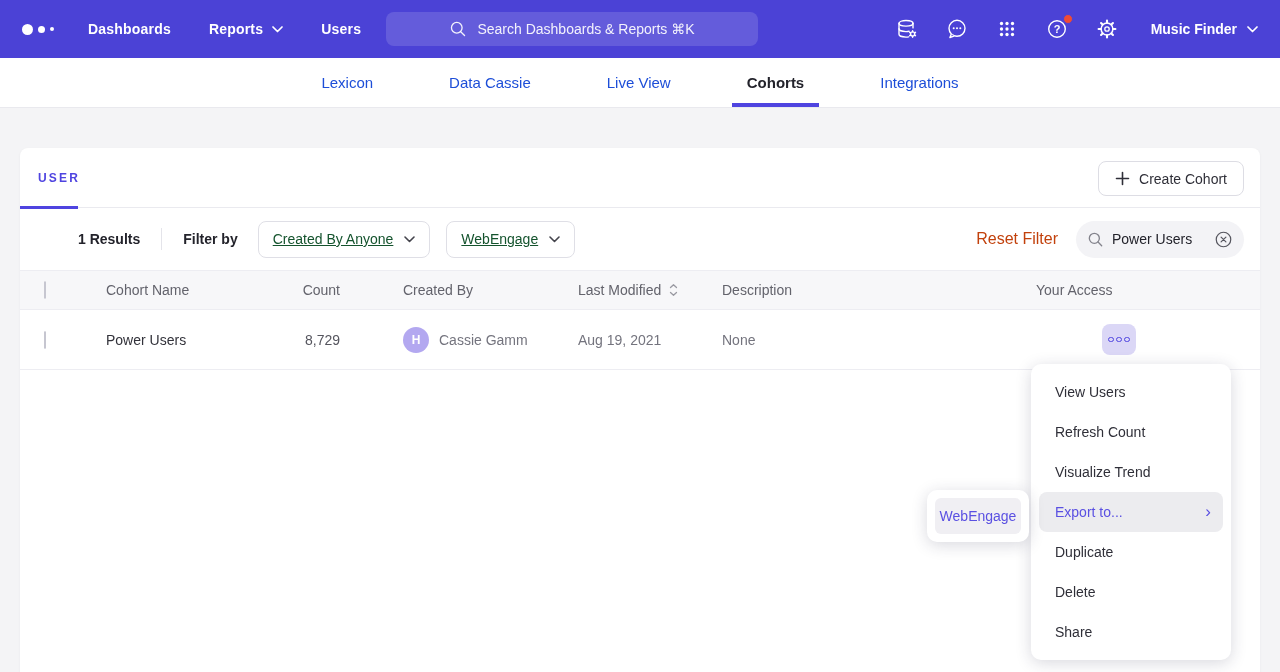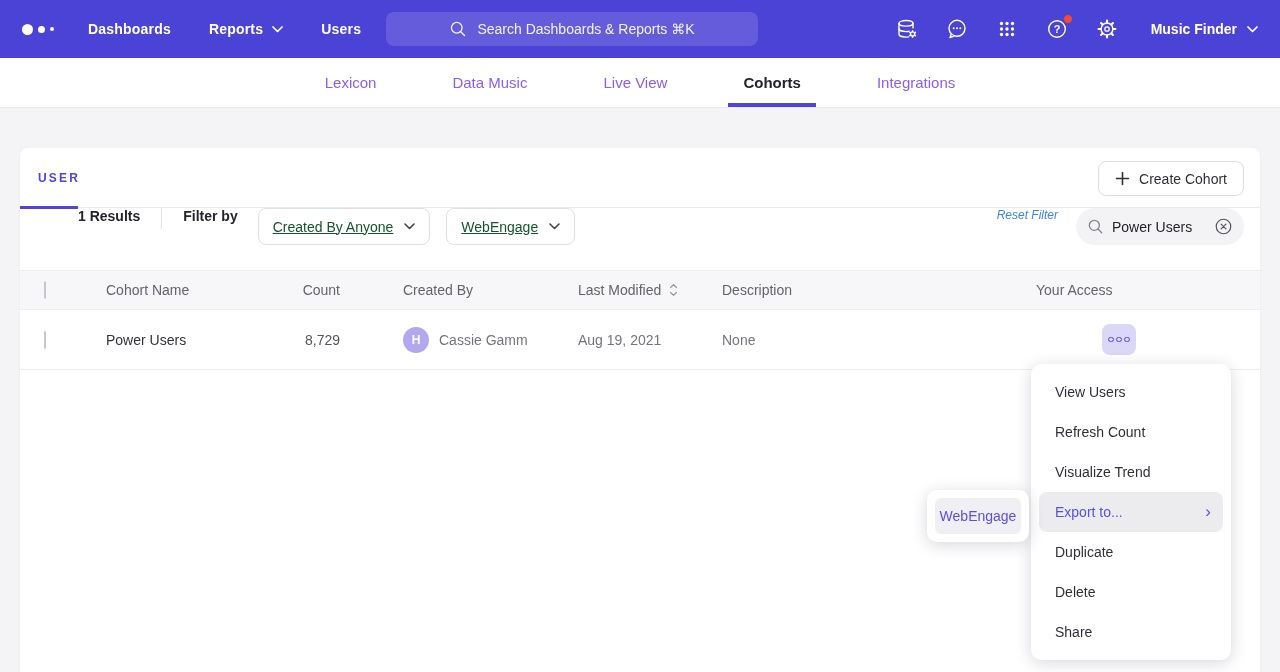--- a/index.html
+++ b/index.html
@@ -27,45 +27,45 @@
     display:flex; align-items:center; justify-content:center; gap:10px;
     color:rgba(255,255,255,0.92); font-size:14px; cursor:text;
   }
   .nav-right { margin-left:auto; display:flex; align-items:center; gap:26px; margin-right:22px; }
   .nav-icon { width:24px; height:24px; position:relative; display:flex; align-items:center; justify-content:center; cursor:pointer; }
   .badge-dot { position:absolute; top:-3px; right:-4px; width:10px; height:10px; background:#ef4b36; border-radius:50%; border:1.5px solid #4b42d6; }
   .project { color:#fff; font-weight:bold; font-size:14px; display:flex; gap:10px; align-items:center; cursor:pointer; margin-left:6px; }
 
   
   .tabbar { height:50px; background:#fff; border-bottom:1px solid #e9e9ee; display:flex; justify-content:center; gap:46px; }
-  .tab { font-size:15px; color:#8b5cf6; display:flex; align-items:center; padding:0 15px; position:relative; cursor:pointer; }
+  .tab { font-size:15px; color:#1d4ed8; display:flex; align-items:center; padding:0 15px; position:relative; cursor:pointer; }
   .tab.active { color:#23232b; font-weight:bold; }
   .tab.active::after { content:""; position:absolute; left:0; right:0; bottom:0; height:4px; background:#4f44e0; }
 
   
   .card { position:absolute; left:20px; right:20px; top:148px; bottom:0; background:#fff; border-radius:8px 8px 0 0; box-shadow:0 1px 3px rgba(30,30,60,.05); }
   .card-head { height:60px; border-bottom:1px solid #eaeaef; position:relative; }
   .user-tab { position:absolute; left:0; top:0; height:60px; display:flex; align-items:center; padding:0 18px; cursor:pointer; }
   .user-tab::after { content:""; position:absolute; left:0; bottom:-1px; width:58px; height:3px; background:#4f44e0; }
   .user-label { color:#4f44e0; font-size:12px; font-weight:bold; letter-spacing:2.2px; }
   .create-btn {
     position:absolute; right:16px; top:13px; height:35px;
     display:flex; align-items:center; gap:9px; padding:0 16px;
     background:#fff; border:1px solid #dddde4; border-radius:8px;
     font-family:inherit; font-size:14px; color:#2f2f38; cursor:pointer;
   }
 
   
-  .filter-row { height:62px; display:flex; padding:0 16px 0 58px; }
+  .filter-row { height:62px; display:flex; align-items:center; padding:0 16px 0 58px; }
   .results { font-weight:bold; font-size:14px; color:#23232b; }
   .vdivider { width:1px; height:22px; background:#e4e4ea; margin:0 21px; }
   .filter-by { font-weight:bold; font-size:14px; color:#23232b; margin-right:20px; }
   .dd-pill { display:flex; align-items:center; gap:11px; border:1px solid #dfdfe6; border-radius:8px; padding:0 14px; height:37px; font-size:14px; color:#14532d; margin-right:16px; cursor:pointer; background:#fff;text-decoration:underline; }
   .dd-pill .chev-svg { color:#44444c; }
-  .reset-link { margin-left:auto; color:#3b82f6; font-size:12px; cursor:pointer;font-style:italic; }
+  .reset-link { margin-left:auto; color:#c2410c; font-size:16px; cursor:pointer; }
   .table-search { margin-left:18px; width:168px; height:37px; background:#f3f3f6; border-radius:19px; display:flex; align-items:center; padding:0 11px; gap:8px; }
   .table-search input { border:0; background:transparent; flex:1; min-width:0; font-size:14px; color:#23232b; outline:none; font-family:inherit; }
 
   
   .tgrid { display:grid; grid-template-columns:66px 174px 86px 232px 144px 314px 130px 1fr; align-items:center; }
   .thead { height:40px; background:#f7f7f9; border-top:1px solid #ededf2; border-bottom:1px solid #ededf2; font-size:14px; color:#63636c; }
   .trow { height:60px; border-bottom:1px solid #ededf2; font-size:14px; }
   .c-check { padding-left:24px; }
   .c-name { padding-left:20px; }
   .c-count { text-align:right; padding-right:6px; }
@@ -168,21 +168,21 @@
       <span>Music Finder</span>
       <svg class="chev-down" width="11" height="7" viewBox="0 0 11 7">
           <path d="M1 1l4.5 4.5L10 1" fill="none" stroke="#fff" stroke-width="1.7" stroke-linecap="round" stroke-linejoin="round"></path>
         </svg>
     </span>
   </div>
 </header>
 
 <div class="tabbar">
   <span class="tab">Lexicon</span>
-  <span class="tab">Data Music</span>
+  <span class="tab">Data Cassie</span>
   <span class="tab">Live View</span>
   <span class="tab active">Cohorts</span>
   <span class="tab">Integrations</span>
 </div>
 
 <section class="card">
   <div class="card-head">
     <div class="user-tab">
       <span class="user-label">USER</span>
     </div>

